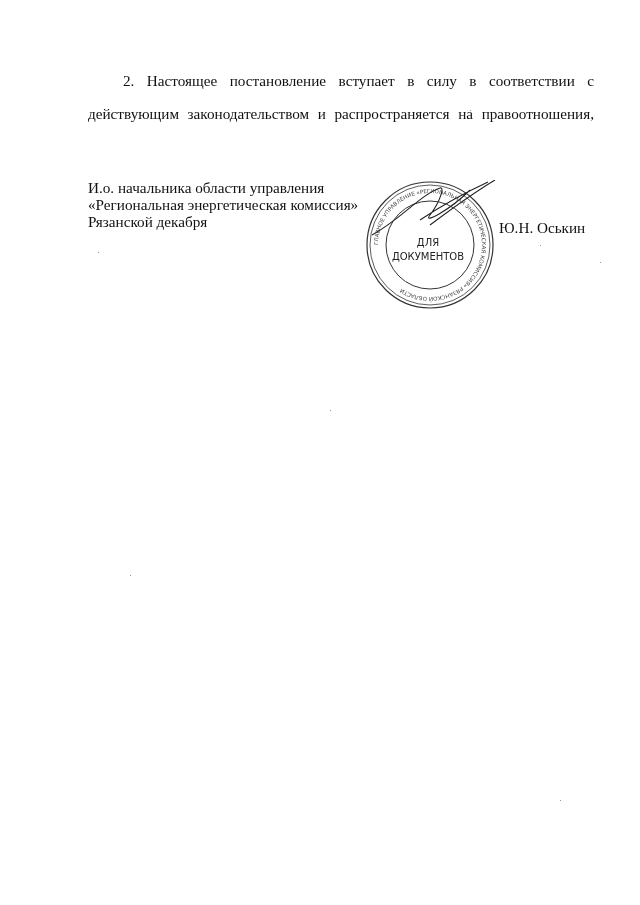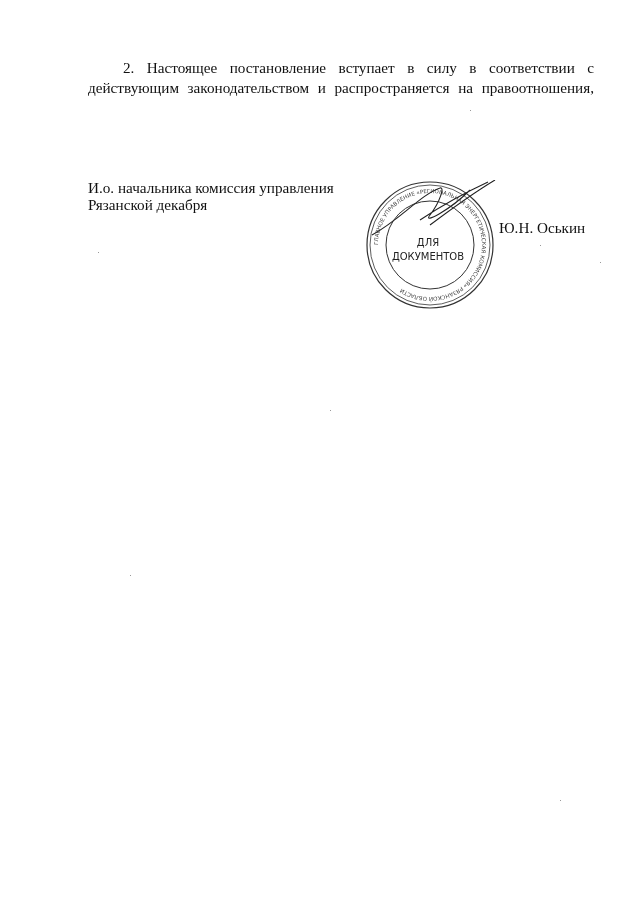--- a/index.html
+++ b/index.html
@@ -1,37 +1,38 @@
 <!DOCTYPE html>
 <html><head>
 <meta charset="utf-8">
 <style>
   html, body { margin:0; padding:0; background:#ffffff; }
   body { width:640px; height:905px; position:relative; overflow:hidden;
          font-family:"Liberation Serif", "DejaVu Serif", serif; color:#111; }
   .para { position:absolute; left:88px; top:58px; width:506px;
           font-size:15.2px; line-height:19.5px; text-align:justify; }
-  .para .line { display:block; text-align:justify; text-align-last:justify; white-space:nowrap; }
+  .para .line { display:block; text-align:justify; text-align-last:justify; white-space:nowrap;margin-top:13px; }
   .para .line.first { text-indent:35px; }
   .para .line.last { text-align-last:left; }
   .sig { position:absolute; left:88px; top:179px; font-size:15.2px; line-height:17px; }
   .signer { position:absolute; left:499px; top:219px; font-size:15.2px; }
   .stamp { position:absolute; left:360px; top:180px; width:140px; height:130px; }
   .dot { position:absolute; width:1px; height:1px; background:#999; }
 </style>
 </head>
 <body>
 
 <div class="para">
   <span class="line first">2. Настоящее постановление вступает в силу в соответствии с</span>
   <span class="line">действующим законодательством и распространяется на правоотношения,</span>
 </div>
 
 <div class="sig">
-  <div>И.о. начальника комиссия управления</div>
+  <div>И.о. начальника области управления</div>
+  <div>«Региональная энергетическая комиссия»</div>
   <div>Рязанской декабря</div>
 </div>
 
 <div class="signer">Ю.Н. Оськин</div>
 
 <div class="stamp">
   <svg width="140" height="130" viewBox="0 0 140 130">
     <defs>
       <path id="ringpath" d="M70,65 m-52,0 a52,52 0 1,1 104,0 a52,52 0 1,1 -104,0"></path>
     </defs>

